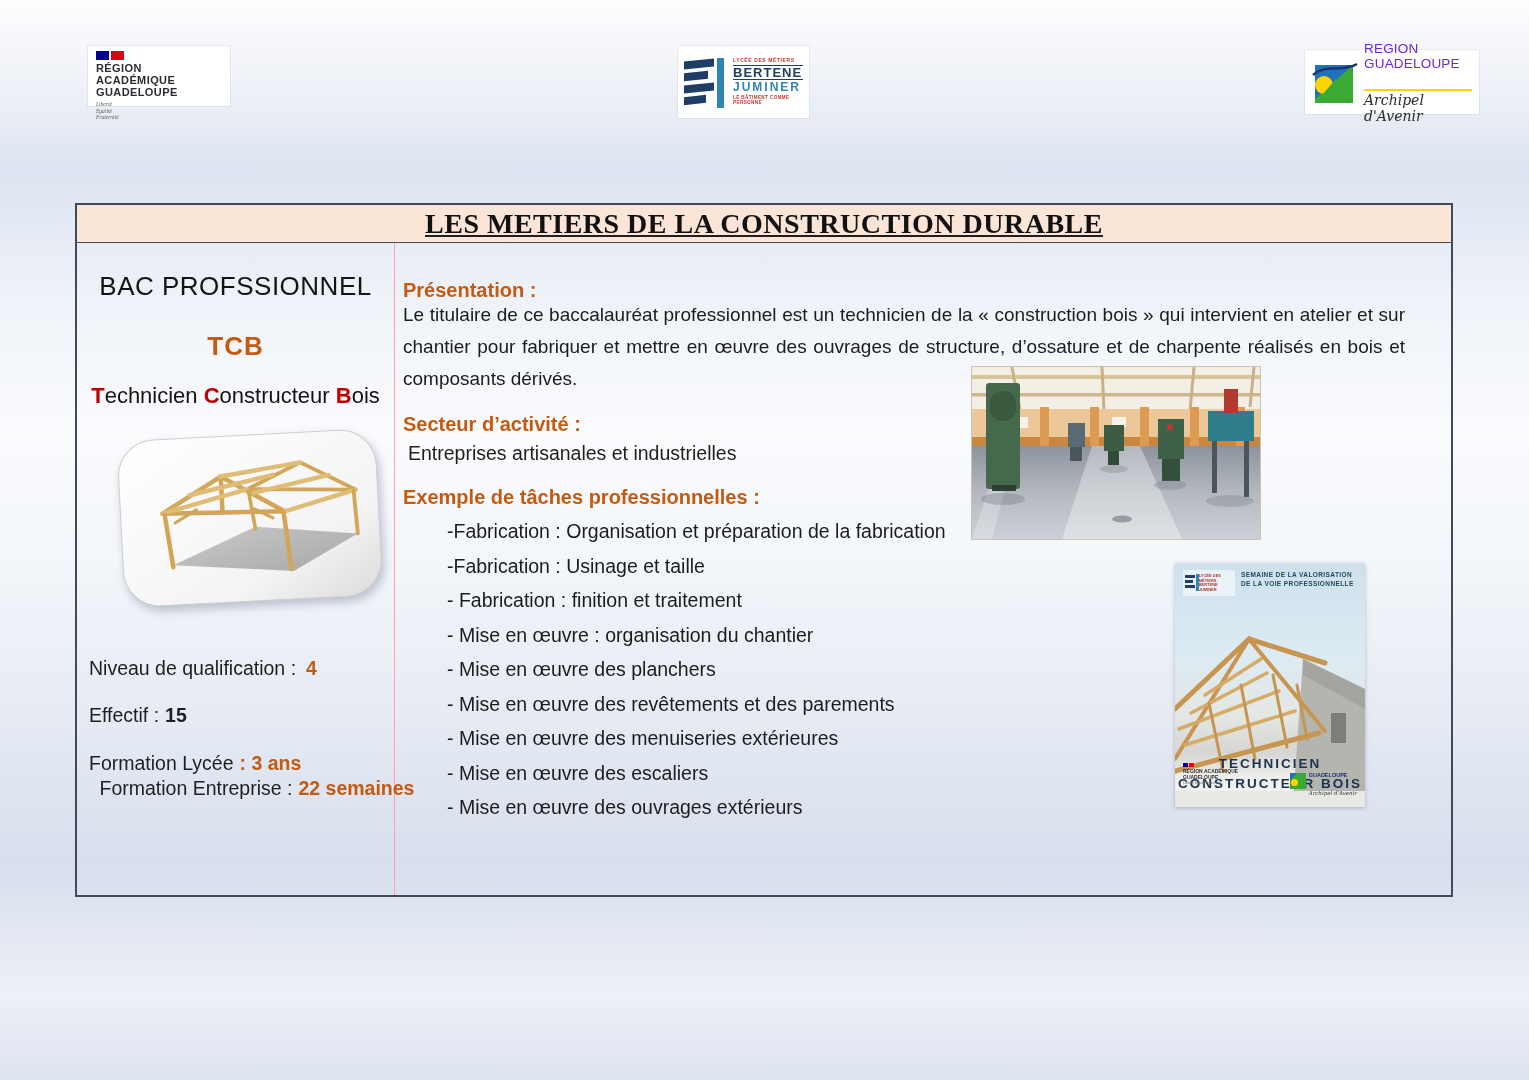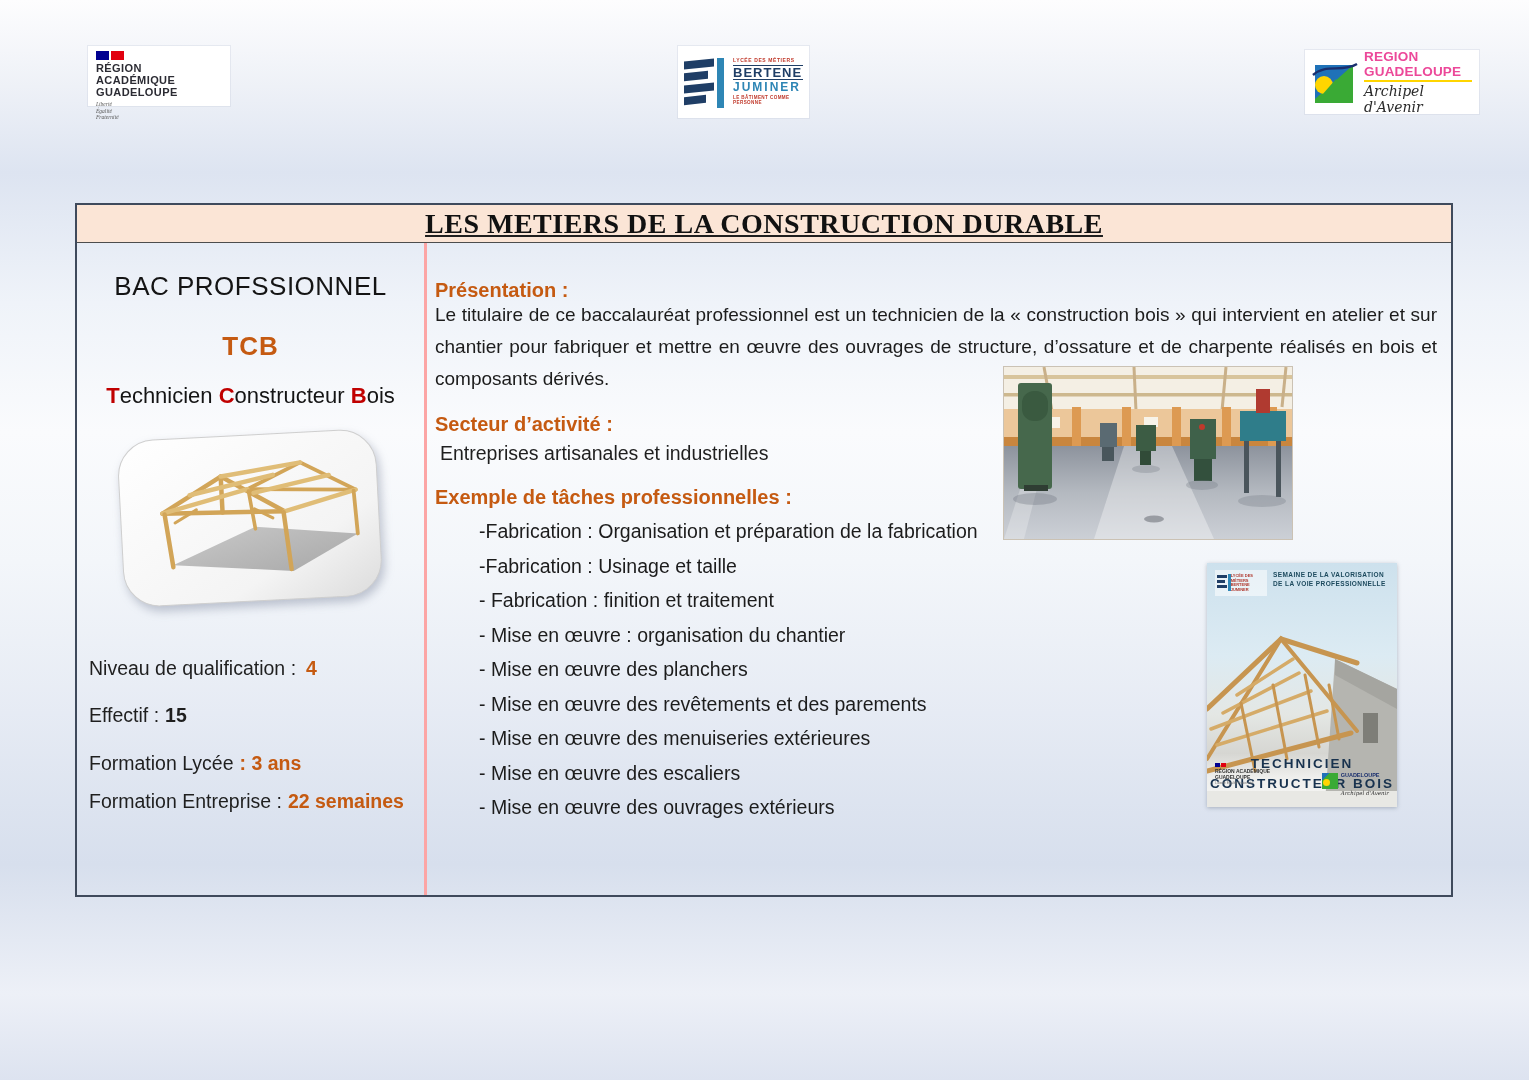--- a/index.html
+++ b/index.html
@@ -33,47 +33,47 @@
   .lycee-icon .bar4{ top:40px; width:22px; }
   .lycee-icon .vert{ position:absolute; top:2px; left:33px; width:7px; height:50px; background:#2e86b5; }
   .lycee-text{ line-height:1; }
   .lycee-top{ font-size:5px; color:#c0392b; font-weight:bold; letter-spacing:.6px; margin-bottom:2px; }
   .lycee-name1{ font-size:13px; font-weight:bold; color:#1f3e66; letter-spacing:1px; border-top:1px solid #1f3e66; border-bottom:1px solid #1f3e66; }
   .lycee-name2{ font-size:12px; font-weight:bold; color:#2e86b5; letter-spacing:2px; margin-top:1px; }
   .lycee-bottom{ font-size:4.6px; color:#c0392b; font-weight:bold; letter-spacing:.4px; margin-top:3px; }
 
   .logo-region{ left:1305px; top:50px; width:174px; height:64px; display:flex; align-items:center; padding:5px 7px; gap:6px; }
   .region-text{ flex:1; }
-  .region-name{ font-size:13.5px; font-weight:bold; color:#ec4899; letter-spacing:.2px; border-bottom:2px solid #ffd500; padding-bottom:1px; }
+  .region-name{ font-size:13.5px; font-weight:normal; color:#6d28d9; letter-spacing:.2px; border-bottom:2px solid #ffd500; padding-bottom:18px; }
   .region-slogan{ font-size:14px; font-style:italic; color:#2b2b2b; font-family:"DejaVu Serif", serif; margin-top:1px; }
 
   
   .doc-table{ left:75px; top:203px; width:1378px; height:694px; border:2px solid #3f4a5c;text-decoration:underline; }
   .doc-title-bar{ height:38px; background:#fbe5d6; border-bottom:1px solid #4d4d4d;
     display:flex; align-items:center; justify-content:center; }
   .doc-title{ font-family:"Liberation Serif", serif; font-weight:bold; font-size:28px; color:#111; letter-spacing:.5px; }
   .doc-body{ position:relative; height:652px; display:flex; }
-  .left-col{ position:relative; width:350px; border-right:3px solid #fca5a5; }
+  .left-col{ position:relative; width:318px; border-right:1px solid #fca5a5; }
   .right-col{ position:relative; flex:1; }
 
   
   .diploma{ top:28px; width:100%; text-align:center; font-size:26px; color:#141414; letter-spacing:.5px; }
   .acronym{ top:88px; width:100%; text-align:center; font-size:26px; font-weight:bold; color:#c55a11; letter-spacing:1px; }
   .program{ top:140px; width:100%; text-align:center; font-size:22px; color:#141414; }
   .cap-red{ color:#c00000; font-weight:bold; }
   .structure-wrap{ top:172px; left:28px; width:294px; height:210px; }
   .structure-wrap svg{ filter:drop-shadow(3px 5px 5px rgba(90,100,130,.35)); }
 
   .stat{ left:12px; width:336px; font-size:19.5px; color:#1f1f1f; white-space:nowrap; }
   .stat .val{ font-weight:bold; margin-left:6px; }
   .stat .orange{ color:#c55a11; }
   .stat-niveau{ top:414px; } .stat-niveau .val{ margin-left:10px; }
   .stat-effectif{ top:461px; }
   .stat-lycee{ top:509px; }
-  .stat-entreprise{ top:547px; }
+  .stat-entreprise{ top:534px;text-align:center; }
 
   
   .sec-heading{ left:8px; font-size:20px; font-weight:bold; color:#c55a11; }
   .pres-heading{ top:36px; }
   .pres-body{ top:56px; left:8px; width:1002px; font-size:19px; line-height:32px; text-align:justify; color:#1c1c1c; }
   .secteur-heading{ top:170px; }
   .secteur-body{ top:199px; left:13px; font-size:19.5px; }
   .taches-heading{ top:243px; }
   .task-list{ top:278px; left:52px; width:700px; }
   .task-item{ font-size:19.5px; color:#1c1c1c; margin-bottom:13.5px; line-height:21px; }

